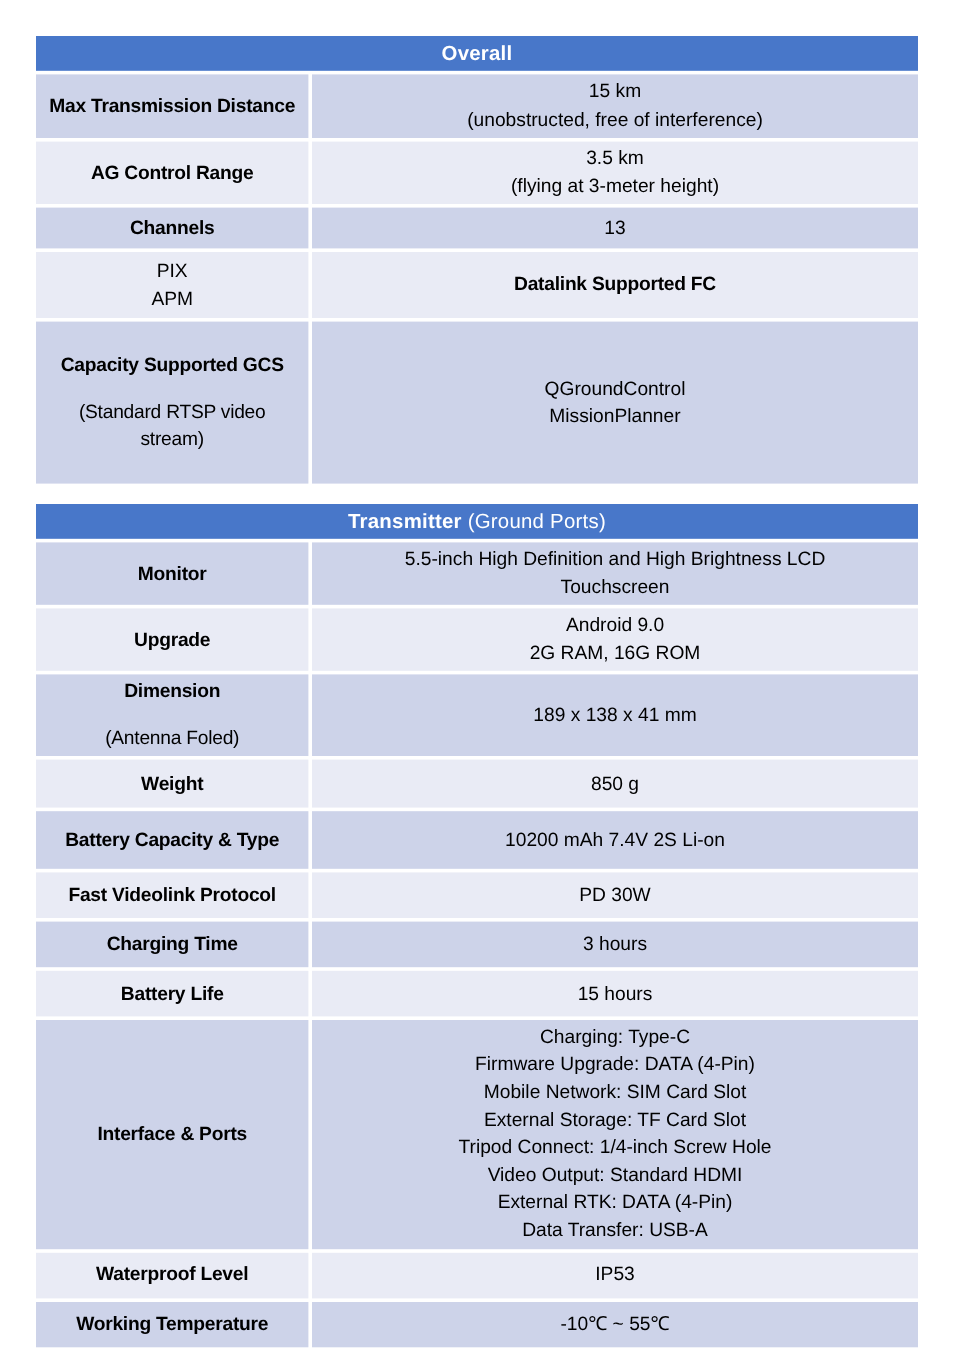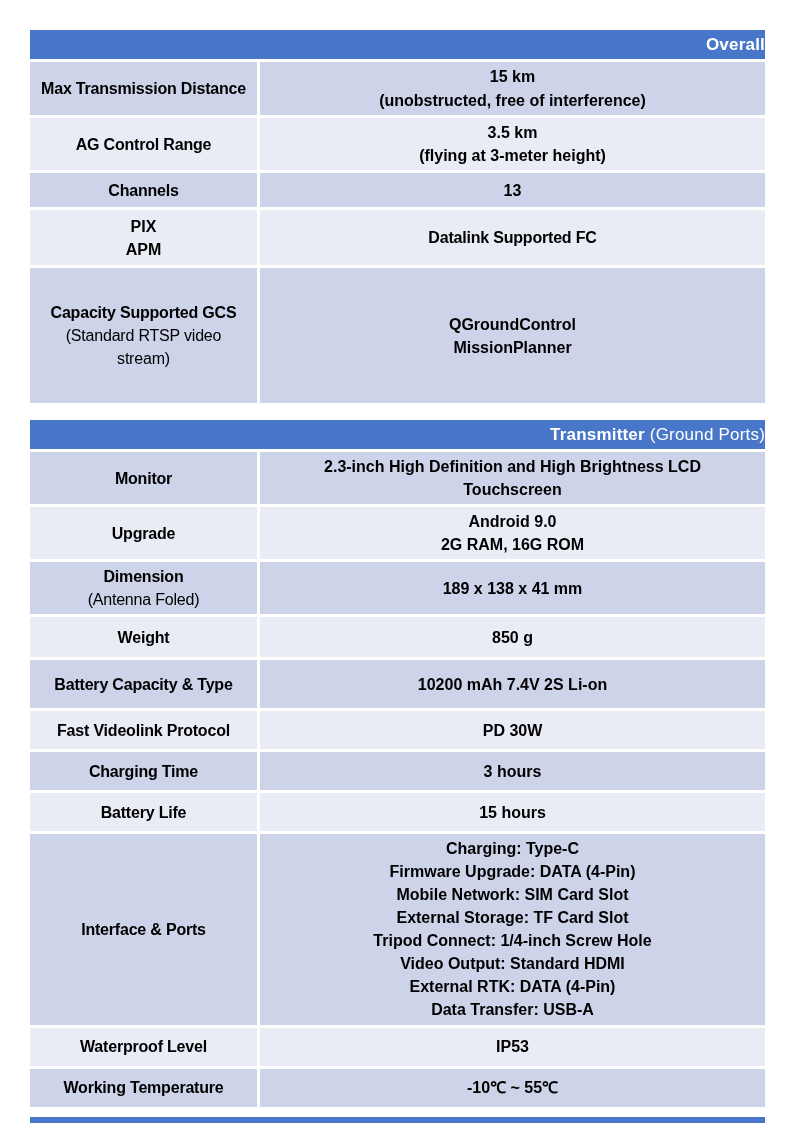--- a/index.html
+++ b/index.html
@@ -27,21 +27,21 @@
   .spec-table + .spec-table {
     margin-top: 17px;
     border-radius: 20px;
   }
   .table-header {
     height: 29px;
     background: var(--header-blue, #4877C9);
     color: var(--header-text, #ffffff);
     display: flex;
     align-items: center;
-    justify-content: flex-end;
+    justify-content: center;
     font-size: 17px;
     letter-spacing: 0.2px;
   }
   .table-header .bold { font-weight: bold; }
   .table-header .normal { font-weight: normal; white-space: pre; }
   .row {
     display: grid;
     grid-template-columns: 227px 1fr;
     column-gap: 3px;
     margin-top: 3px;
@@ -57,24 +57,25 @@
     justify-content: center;
     text-align: center;
     font-size: 16px;
     line-height: 1.44;
     padding: 3px 8px;
   }
   .label { font-weight: bold; letter-spacing: -0.2px; text-align: center; }
   .label .label-normal {
     font-weight: normal;
     display: block;
+    margin-top: 16px;
   }
   .label .label-normal:empty { display: none; }
   .value {
-    font-weight: bold;
+    font-weight: normal;
     white-space: pre-line;
     justify-content: center;
   }
   .partial-header-bar {
     width: 735px;
     height: 14px;
     margin-top: 10px;
     background: var(--header-blue, #4877C9);
   }
 </style>
@@ -138,21 +139,21 @@
     <div class="table-header">
       <span class="bold">Transmitter</span>
         <span class="normal"> (Ground Ports)</span>
     </div>
 
     <div class="row" style="min-height:50px">
       <div class="cell label">
         <span>Monitor</span>
 
       </div>
-      <div class="cell value">2.3-inch High Definition and High Brightness LCD
+      <div class="cell value">5.5-inch High Definition and High Brightness LCD
 Touchscreen</div>
     </div>
 
     <div class="row" style="min-height:50px">
       <div class="cell label">
         <span>Upgrade</span>
 
       </div>
       <div class="cell value">Android 9.0
 2G RAM, 16G ROM</div>

